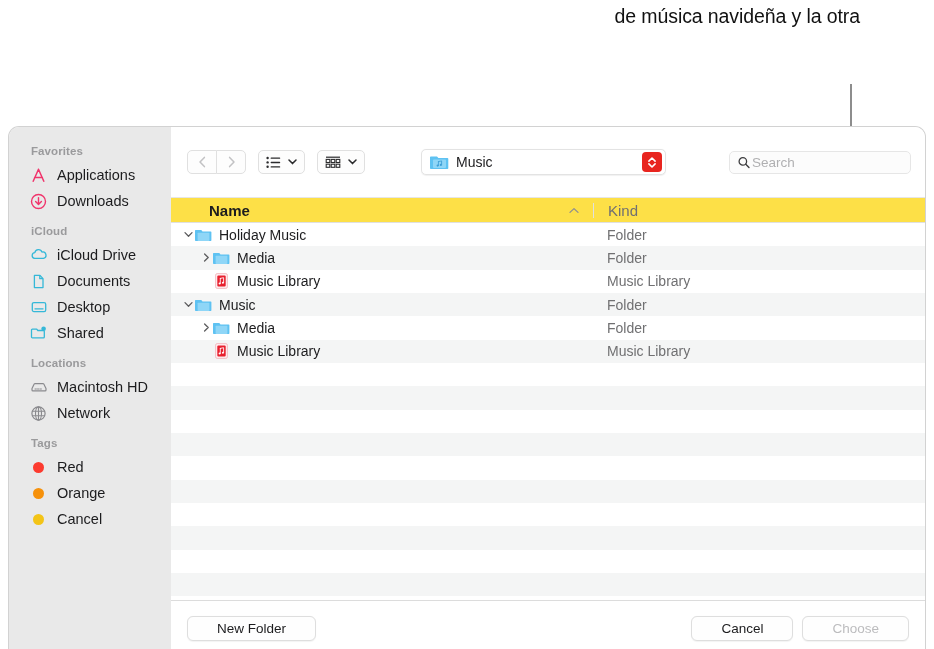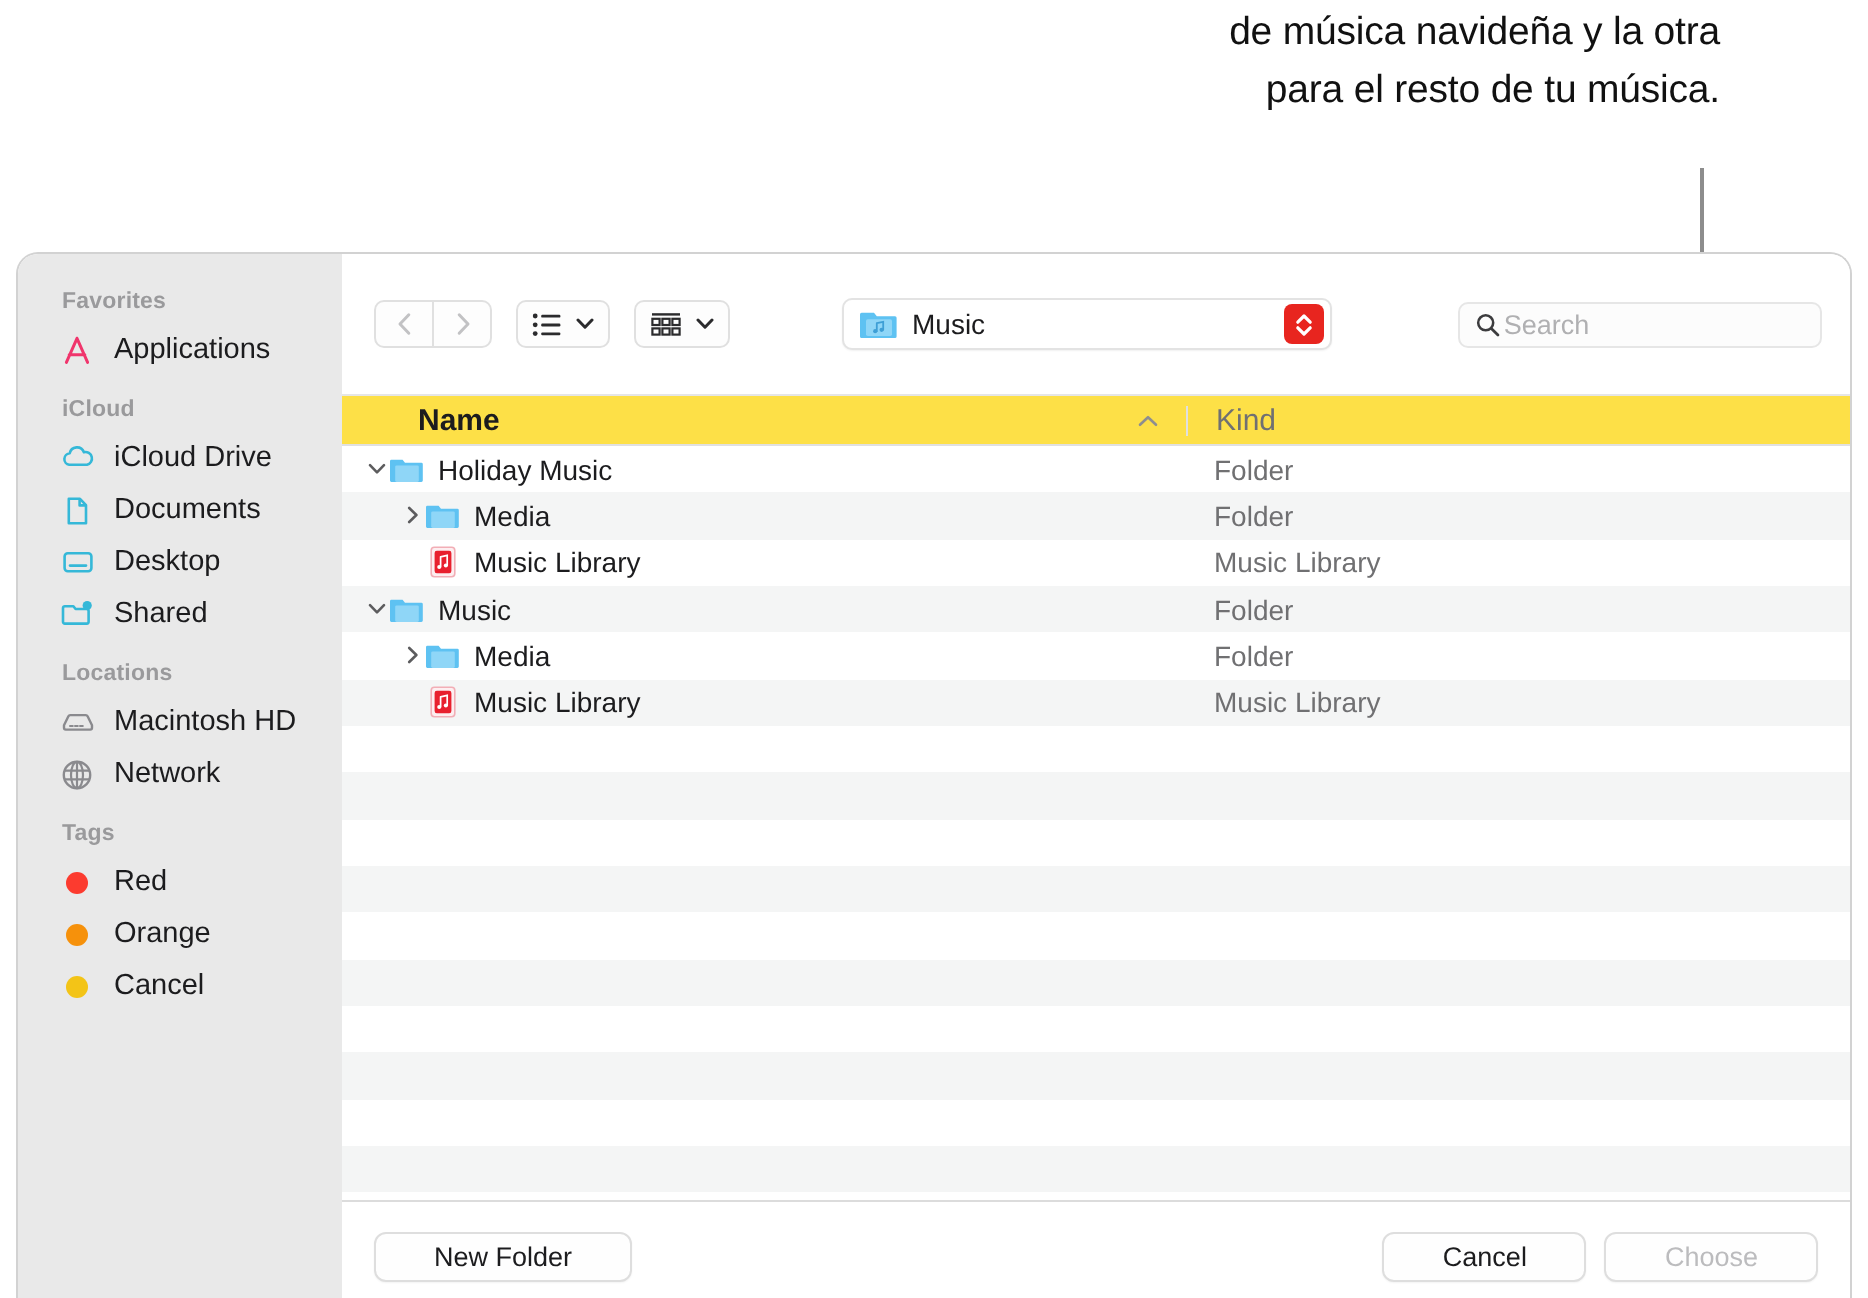--- a/index.html
+++ b/index.html
@@ -357,21 +357,20 @@
   }
   .btn.disabled { color: #bcbcbe; }
   .spacer { flex: 1; }
   .btn + .btn { margin-left: 9px; }
 </style>
 </head>
 <body>
 
 <div class="caption">
   <div>de música navideña y la otra</div>
-  <div>para el resto de tu música.</div>
 </div>
 <div class="leader-line"></div>
 <div class="bracket-v"></div>
 <div class="bracket-top"></div>
 <div class="bracket-bottom"></div>
 <div class="bracket-mid"></div>
 
 <div class="window">
 
   <div class="sidebar">
@@ -382,20 +381,29 @@
 
       <div class="sb-item">
         <span class="sb-icon">
           <svg width="17" height="17" viewBox="0 0 17 17">
               <path d="M8.5 2.2 L3.2 14.2 M8.5 2.2 L13.8 14.2 M4.6 10.4 L12.4 10.4" fill="none" stroke="#f0356c" stroke-width="1.5" stroke-linecap="round"></path>
             </svg>
         </span>
         <span class="sb-label">Applications</span>
       </div>
 
+      <div class="sb-item">
+        <span class="sb-icon">
+          <svg width="17" height="17" viewBox="0 0 17 17">
+              <circle cx="8.5" cy="8.5" r="7" fill="none" stroke="#f0356c" stroke-width="1.4"></circle>
+              <path d="M8.5 4.6 V11.4 M5.6 8.6 L8.5 11.5 L11.4 8.6" fill="none" stroke="#f0356c" stroke-width="1.4" stroke-linecap="round" stroke-linejoin="round"></path>
+            </svg>
+        </span>
+        <span class="sb-label">Downloads</span>
+      </div>
     </div>
 
     <div class="sb-section">
       <div class="sb-header">iCloud</div>
 
       <div class="sb-item">
         <span class="sb-icon">
           <svg width="18" height="18" viewBox="0 0 18 18">
               <path d="M4.6 12.4 a2.9 2.9 0 0 1 0.25 -5.75 a3.7 3.7 0 0 1 7.1 -0.55 a2.85 2.85 0 0 1 1.55 6.3 Z" fill="none" stroke="#35b8d8" stroke-width="1.3" stroke-linejoin="round"></path>
             </svg>

